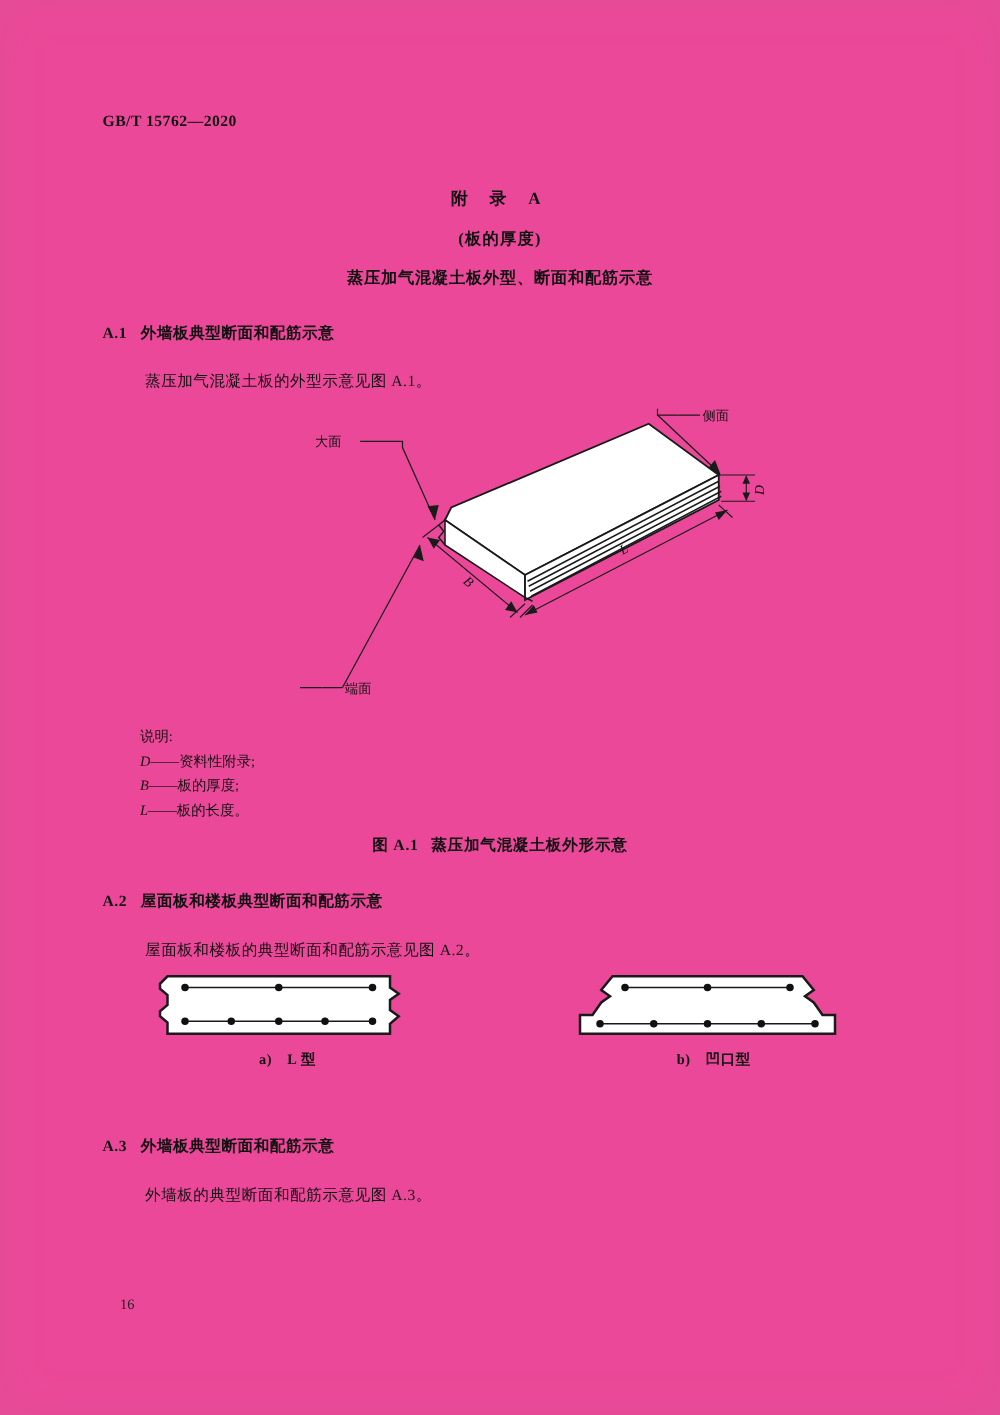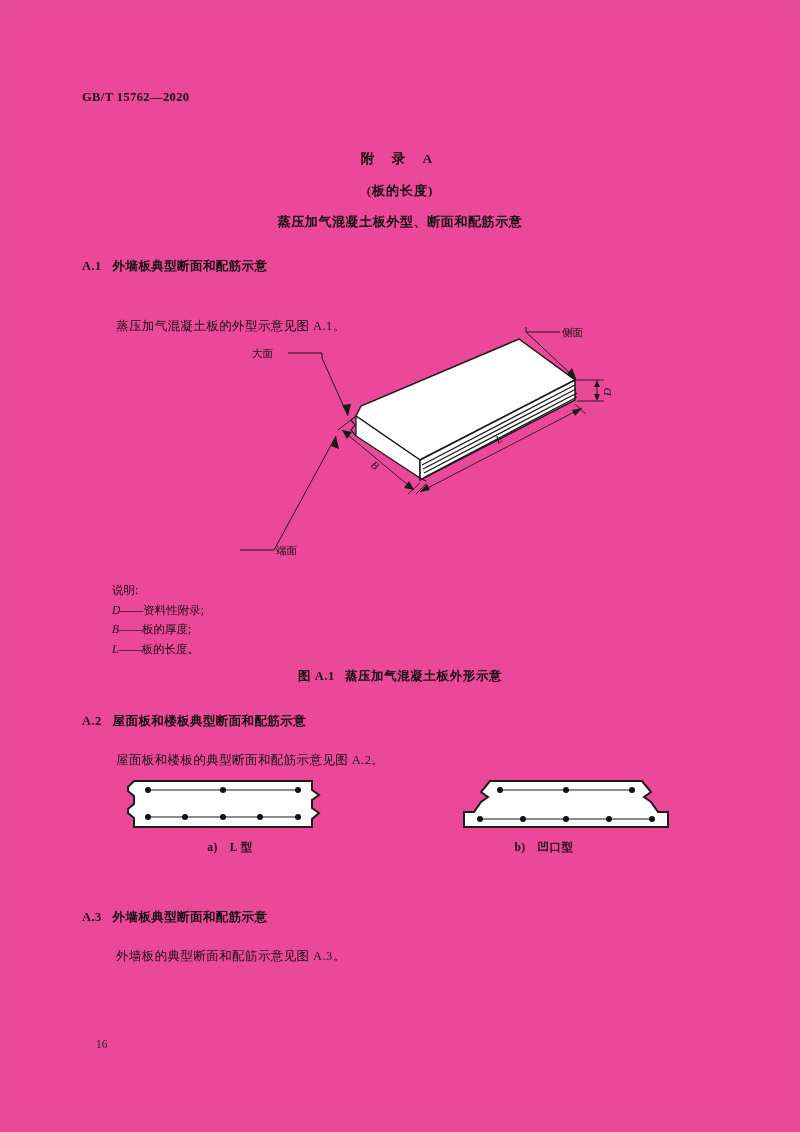--- a/index.html
+++ b/index.html
@@ -137,28 +137,28 @@
 </style>
 </head>
 <body>
 
 <div class="page">
 
   <div class="std-header">GB/T 15762—2020</div>
 
   <div class="annex-title-block">
     <div class="annex-label">附 录 A</div>
-    <div class="annex-kind">(板的长度)</div>
+    <div class="annex-kind">(板的厚度)</div>
     <div class="annex-name">蒸压加气混凝土板外型、断面和配筋示意</div>
   </div>
 
   <div class="clause" style="top:258px;">
     <span class="num">A.1</span><span>外墙板典型断面和配筋示意</span>
   </div>
-  <div class="body-text" style="top:297px;margin-top:21px;">蒸压加气混凝土板的外型示意见图 A.1。</div>
+  <div class="body-text" style="top:297px;">蒸压加气混凝土板的外型示意见图 A.1。</div>
 
   <div class="drawing" style="left:230px; top:318px;">
     <svg width="400" height="258" viewBox="0 0 400 258">
       <g fill="none" stroke="#1a1a1a" stroke-width="1.25" stroke-linejoin="miter">
 
         <polygon points="126,98 131,88 289,21 345,62 190,142" fill="#ffffff" stroke="#1a1a1a" stroke-width="1.5"></polygon>
 
         <polygon points="126,98 190,142 190,160 126,118" fill="#ffffff"></polygon>
 
         <path d="M126,98 L121,102 L125,107 L121,112 L126,118" stroke-width="1.2"></path>
@@ -292,21 +292,21 @@
       <circle cx="104" cy="12" r="3" fill="#111"></circle>
       <circle cx="170" cy="12" r="3" fill="#111"></circle>
 
       <circle cx="18" cy="41" r="3" fill="#111"></circle>
       <circle cx="61" cy="41" r="3" fill="#111"></circle>
       <circle cx="104" cy="41" r="3" fill="#111"></circle>
       <circle cx="147" cy="41" r="3" fill="#111"></circle>
       <circle cx="190" cy="41" r="3" fill="#111"></circle>
     </svg>
   </div>
-  <div class="sub-caption" style="left:440px; top:840px; width:208px;">
+  <div class="sub-caption" style="left:467px; top:840px; width:208px;">
     <span>b)</span><span class="sp"></span><span>凹口型</span>
   </div>
 
 
   <div class="clause" style="top:909px;">
     <span class="num">A.3</span><span>外墙板典型断面和配筋示意</span>
   </div>
   <div class="body-text" style="top:948px;">外墙板的典型断面和配筋示意见图 A.3。</div>
 
   <div class="page-number">16</div>

